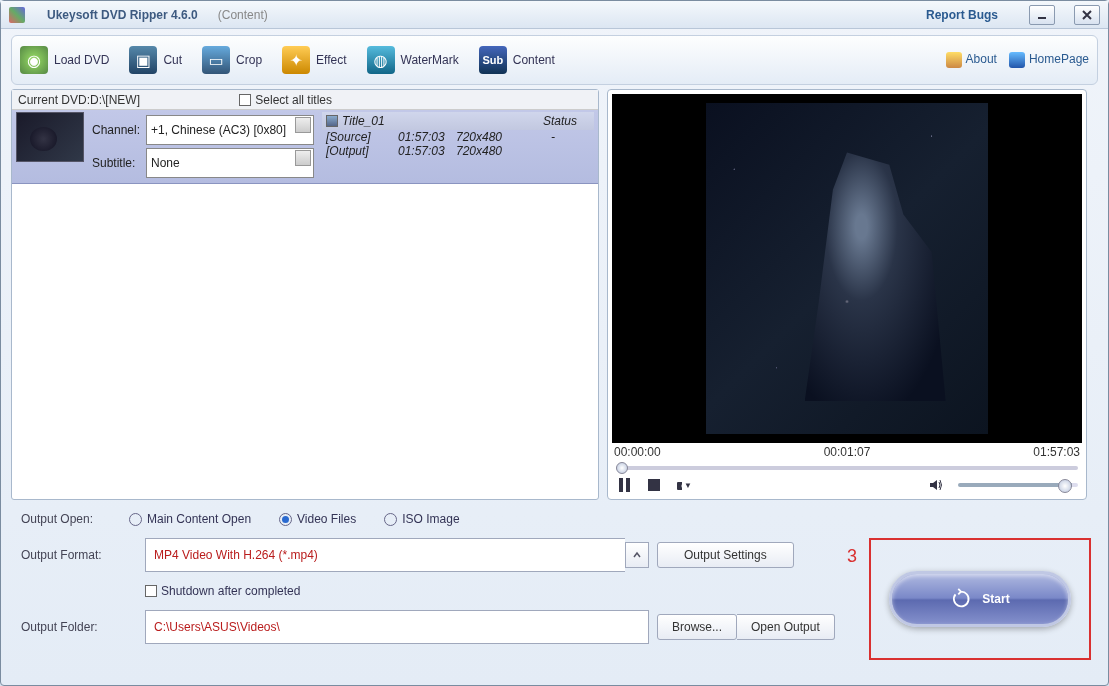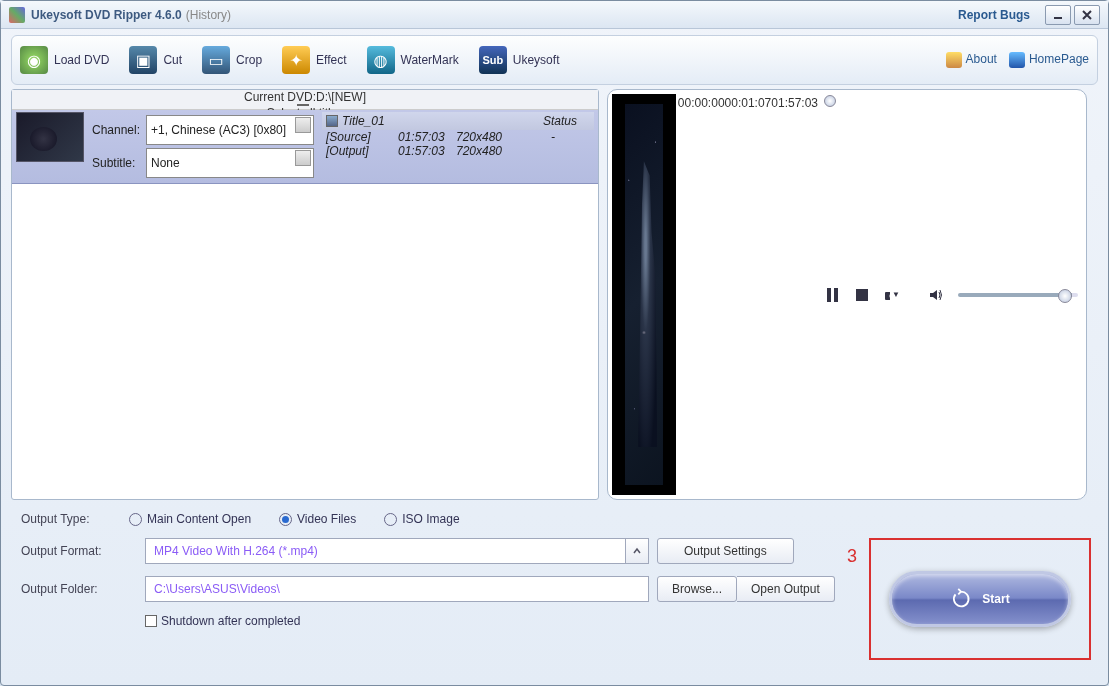--- a/index.html
+++ b/index.html
@@ -1,34 +1,34 @@
 <!DOCTYPE html>
 <html><head>
 <meta charset="utf-8">
 <style>
 * { box-sizing: border-box; margin: 0; padding: 0; font-family: Tahoma, Arial, sans-serif; font-size: 12px; }
 body { width: 1109px; height: 686px; background: linear-gradient(to bottom, #e8f0f8, #d8e4f0); overflow: hidden; }
 .window { width: 100%; height: 100%; border: 1px solid #7a8ca0; background: linear-gradient(to bottom, #f0f4fa 0%, #e4ecf6 100%); border-radius: 4px; }
-.titlebar { height: 28px; display: flex; align-items: center; padding: 0 8px; background: linear-gradient(to bottom, #f4f8fc, #dce6f2); border-bottom: 1px solid #b8c6d8; }
+.titlebar { height: 28px; display: flex; align-items: center; padding: 0 8px; background: linear-gradient(to bottom, #f4f8fc, #dce6f2); border-bottom: 1px solid #b8c6d8; gap: 16px; }
 .titlebar-icon { width: 16px; height: 16px; margin-right: 6px; background: linear-gradient(45deg, #d66, #6a6, #66d); border-radius: 2px; }
 .titlebar-title { font-weight: bold; color: #3d5a80; }
 .titlebar-history { color: #888; margin-left: 4px; }
 .titlebar-spacer { flex: 1; }
 .titlebar-link { color: #2a5a90; font-weight: bold; margin-right: 12px; cursor: pointer; }
 .win-btn { width: 26px; height: 20px; border: 1px solid #8a9ab0; background: linear-gradient(to bottom, #fff, #d8e2f0); margin-left: 3px; display: flex; align-items: center; justify-content: center; cursor: pointer; border-radius: 2px; }
 .toolbar { height: 50px; margin: 6px 10px 2px 10px; background: linear-gradient(to bottom, #fdfefe, #e4ecf6); border: 1px solid #c4d0e0; border-radius: 6px; display: flex; align-items: center; padding: 0 8px; }
 .tb-btn { display: flex; align-items: center; margin-right: 20px; cursor: pointer; }
 .tb-icon { width: 28px; height: 28px; margin-right: 6px; border-radius: 4px; display: flex; align-items: center; justify-content: center; font-size: 16px; color: #fff; }
 .tb-label { color: #335; }
 .tb-spacer { flex: 1; }
 .tb-link { display: flex; align-items: flex-start; margin-left: 12px; cursor: pointer; color: #2a5a90; }
 .tb-link-icon { width: 16px; height: 16px; margin-right: 4px; border-radius: 3px; }
 .content { display: flex; padding: 2px 10px; gap: 8px; }
 .left-panel { width: 588px; height: 411px; border: 1px solid #a8b8cc; background: #fff; border-radius: 3px; display: flex; flex-direction: column; }
-.dvd-header { height: 20px; background: #f0f2f6; border-bottom: 1px solid #ccc; display: flex; align-items: center; padding: 0 6px; color: #333; flex-direction: column; }
+.dvd-header { height: 20px; background: #f0f2f6; border-bottom: 1px solid #ccc; display: flex; align-items: center; padding: 0 6px; color: #333; }
 .dvd-header-left { flex: 1; }
 .checkbox { width: 12px; height: 12px; border: 1px solid #666; background: #fff; margin-right: 4px; display: inline-block; vertical-align: middle; }
 .dvd-row { display: flex; background: linear-gradient(to bottom, #c2c8e8, #b4bce0); border-bottom: 1px solid #8a94c0; padding: 2px 4px; }
 .thumb { width: 68px; height: 50px; background: linear-gradient(135deg, #1a1a2a, #303848); border: 1px solid #556; margin-right: 8px; position: relative; overflow: hidden; }
 .thumb::after { content: ''; position: absolute; top: 30%; left: 20%; width: 40%; height: 50%; background: radial-gradient(circle, #334, #112); border-radius: 50%; }
 .channel-area { flex: 1; }
 .field-row { display: flex; align-items: center; margin: 3px 0; color: #222; }
 .field-label { width: 54px; }
 .select { flex: 1; height: 30px; border: 1px solid #888; background: #fff; padding: 0 4px; display: flex; align-items: center; position: relative; }
 .select::after { content: ''; position: absolute; right: 2px; top: 1px; width: 14px; height: 14px; background: linear-gradient(to bottom, #eee, #ccc); border: 1px solid #999; }
@@ -36,63 +36,63 @@
 .title-header { display: flex; background: linear-gradient(to bottom, #d0d6ec, #c2c8e0); height: 18px; align-items: center; padding: 0 4px; }
 .title-name { flex: 1; display: flex; align-items: center; }
 .title-status { width: 60px; text-align: center; }
 .title-line { display: flex; padding: 0 4px; }
 .title-col1 { width: 72px; }
 .title-col2 { width: 58px; }
 .title-col3 { width: 60px; }
 .title-col4 { flex: 1; text-align: center; }
 .left-spacer { flex: 1; }
 .merge-bar { height: 22px; background: #eef0f4; border-top: 1px solid #ccc; display: flex; align-items: center; padding: 0 6px; color: #333; margin: 0 4px 4px 4px; }
-.right-panel { width: 480px; height: 411px; border: 1px solid #a8b8cc; background: #fff; border-radius: 10px; display: flex; flex-direction: row; padding: 4px; }
+.right-panel { width: 480px; height: 411px; border: 1px solid #a8b8cc; background: #fff; border-radius: 4px; display: flex; flex-direction: column; padding: 4px; }
 .video { flex: 1; background: #000; display: flex; align-items: center; justify-content: center; position: relative; }
 .video-frame { width: 60%; height: 95%; background: linear-gradient(135deg, #0a1020, #162030, #0c1420); position: relative; overflow: hidden; }
 .video-frame::before { content: ''; position: absolute; top: 15%; left: 35%; width: 50%; height: 75%; background: radial-gradient(ellipse at 40% 30%, #687890 5%, #2a3448 30%, #0a1020 80%); clip-path: polygon(30% 0, 60% 5%, 70% 25%, 90% 40%, 100% 100%, 0 100%, 10% 60%, 20% 15%); }
 .video-frame::after { content: ''; position: absolute; inset: 0; background: radial-gradient(1px 1px at 10% 20%, #88a, transparent), radial-gradient(1px 1px at 80% 10%, #99b, transparent), radial-gradient(2px 2px at 50% 60%, #778, transparent), radial-gradient(1px 1px at 25% 80%, #668, transparent); }
 .time-row { display: flex; justify-content: space-between; padding: 2px 2px; color: #333; }
 .seek-row { padding: 2px 0 6px 0; position: relative; height: 14px; }
 .seek-track { position: absolute; left: 4px; right: 4px; top: 5px; height: 4px; background: #ccd; border-radius: 2px; }
 .seek-thumb { position: absolute; left: 4px; top: 1px; width: 12px; height: 12px; background: radial-gradient(circle, #fff, #b8c4dc); border: 1px solid #889; border-radius: 50%; }
 .controls-row { display: flex; align-items: center; padding: 2px 4px; gap: 14px; }
 .ctrl-icon { width: 16px; height: 16px; display: flex; align-items: center; justify-content: center; cursor: pointer; color: #334; }
 .ctrl-spacer { flex: 1; }
 .vol-track { width: 120px; height: 4px; background: linear-gradient(to right, #9ab 0%, #9ab 95%, #dde 95%); border-radius: 2px; position: relative; }
 .vol-track::after { content: ''; position: absolute; right: 6px; top: -4px; width: 12px; height: 12px; background: radial-gradient(circle, #fff, #b8c4dc); border: 1px solid #889; border-radius: 50%; }
 .bottom { padding: 10px 20px; color: #335; }
 .opt-row { display: flex; align-items: center; margin-bottom: 12px; }
 .opt-label { width: 108px; color: #445; }
 .radio-group { display: flex; gap: 28px; align-items: center; }
 .radio { width: 13px; height: 13px; border: 1px solid #668; border-radius: 50%; margin-right: 5px; display: inline-flex; align-items: center; justify-content: center; }
 .radio.checked::after { content: ''; width: 7px; height: 7px; background: #2a6ad0; border-radius: 50%; }
 .radio-label { display: flex; align-items: center; color: #335; cursor: pointer; }
-.text-input { height: 26px; border: 1px solid #a0a8bc; background: #fff; padding: 0 8px; color: #8b5cf6; display: flex; align-items: center; }
+.text-input { height: 26px; border: 1px solid #a0a8bc; background: #fff; padding: 16px 8px; color: #b91c1c; display: flex; align-items: center; }
 .format-input { width: 480px; border-right: none; }
 .format-toggle { width: 24px; height: 26px; border: 1px solid #a0a8bc; background: linear-gradient(to bottom, #fff, #e8ecf4); display: flex; align-items: center; justify-content: center; cursor: pointer; }
 .btn { height: 26px; padding: 0 14px; border: 1px solid #a0a8bc; background: linear-gradient(to bottom, #fff, #e8ecf4); border-radius: 3px; cursor: pointer; display: flex; align-items: center; color: #333; margin-left: 8px; }
 .btn.wide { padding: 0 26px; text-align: right; }
 .folder-input { width: 504px; }
 .start-wrap { position: absolute; right: 18px; bottom: 26px; width: 222px; height: 122px; border: 2px solid #d93030; padding: 10px; display: flex; align-items: center; justify-content: center; }
 .start-num { position: absolute; left: -24px; top: 6px; color: #d93030; font-size: 18px; }
 .start-btn { width: 182px; height: 56px; border-radius: 28px; background: linear-gradient(to bottom, #aeb8e0 0%, #7a88c8 48%, #5c6ab0 52%, #8490cc 100%); border: 3px solid #c0c8e4; box-shadow: inset 0 2px 4px rgba(255,255,255,.5), 0 2px 6px rgba(0,0,0,.3); display: flex; align-items: center; justify-content: center; cursor: pointer; color: #fff; font-size: 24px; font-weight: bold; gap: 10px; }
 .start-btn svg { width: 22px; height: 22px; }
 .pause-bars { display: inline-flex; gap: 3px; }
 .pause-bars span { width: 4px; height: 14px; background: #334; }
 </style>
 </head>
 <body>
 
 <div class="window">
 
   <div class="titlebar">
     <div class="titlebar-icon"></div>
     <span class="titlebar-title">Ukeysoft DVD Ripper 4.6.0</span>
-    <span class="titlebar-history">(History)</span>
+    <span class="titlebar-history">(Content)</span>
     <div class="titlebar-spacer"></div>
     <span class="titlebar-link">Report Bugs</span>
     <div class="win-btn">
         <svg width="12" height="12">
           <rect x="2" y="8" width="8" height="2" fill="#334"></rect>
         </svg>
       </div>
     <div class="win-btn">
         <svg width="12" height="12">
           <path d="M2 2 L10 10 M10 2 L2 10" stroke="#334" stroke-width="2"></path>
@@ -116,21 +116,21 @@
     <div class="tb-btn">
       <div class="tb-icon" style="background:linear-gradient(#fc5,#c80)">✦</div>
       <span class="tb-label">Effect</span>
     </div>
     <div class="tb-btn">
       <div class="tb-icon" style="background:linear-gradient(#5bd,#168)">◍</div>
       <span class="tb-label">WaterMark</span>
     </div>
     <div class="tb-btn">
       <div class="tb-icon" style="background:linear-gradient(#46b,#135);font-size:11px;font-weight:bold">Sub</div>
-      <span class="tb-label">Ukeysoft</span>
+      <span class="tb-label">Content</span>
     </div>
     <div class="tb-spacer"></div>
     <div class="tb-link">
       <div class="tb-link-icon" style="background:linear-gradient(#fd6,#c84)"></div>
       <span>About</span>
     </div>
     <div class="tb-link">
       <div class="tb-link-icon" style="background:linear-gradient(#6bf,#25a)"></div>
       <span>HomePage</span>
     </div>
@@ -226,21 +226,21 @@
               <path d="M10 4 Q12 7 10 10 M11 2 Q14 7 11 12" stroke="#334" fill="none"></path>
             </svg>
           </div>
         <div class="vol-track"></div>
       </div>
     </div>
   </div>
 
   <div class="bottom" style="position:relative">
     <div class="opt-row">
-      <span class="opt-label">Output Type:</span>
+      <span class="opt-label">Output Open:</span>
       <div class="radio-group">
         <label class="radio-label">
             <span class="radio"></span>
             <span>Main Content Open</span>
           </label>
         <label class="radio-label">
             <span class="radio checked"></span>
             <span>Video Files</span>
           </label>
         <label class="radio-label">
@@ -256,35 +256,35 @@
         </div>
       <div class="format-toggle">
           <svg width="10" height="10">
             <path d="M2 7 L5 3 L8 7" stroke="#556" fill="none" stroke-width="1.5"></path>
           </svg>
         </div>
       <div class="btn wide">
           <span>Output Settings</span>
         </div>
     </div>
+    <div class="opt-row" style="margin-left:124px">
+      <span class="checkbox"></span>
+      <span>Shutdown after completed</span>
+    </div>
     <div class="opt-row">
       <span class="opt-label" style="width:124px">Output Folder:</span>
       <div class="text-input folder-input">
           <span>C:\Users\ASUS\Videos\</span>
         </div>
       <div class="btn">
           <span>Browse...</span>
         </div>
       <div class="btn" style="margin-left:0;border-left:none;border-radius:0 3px 3px 0">
           <span>Open Output</span>
         </div>
-    </div>
-    <div class="opt-row" style="margin-left:124px">
-      <span class="checkbox"></span>
-      <span>Shutdown after completed</span>
     </div>
   </div>
 
   <div class="start-wrap">
     <span class="start-num">3</span>
     <div class="start-btn">
       <svg viewBox="0 0 24 24">
           <path d="M12 4 A8 8 0 1 1 6 7 M12 4 L9 1 M12 4 L9 7" stroke="#fff" stroke-width="2" fill="none"></path>
         </svg>
       <span>Start</span>

